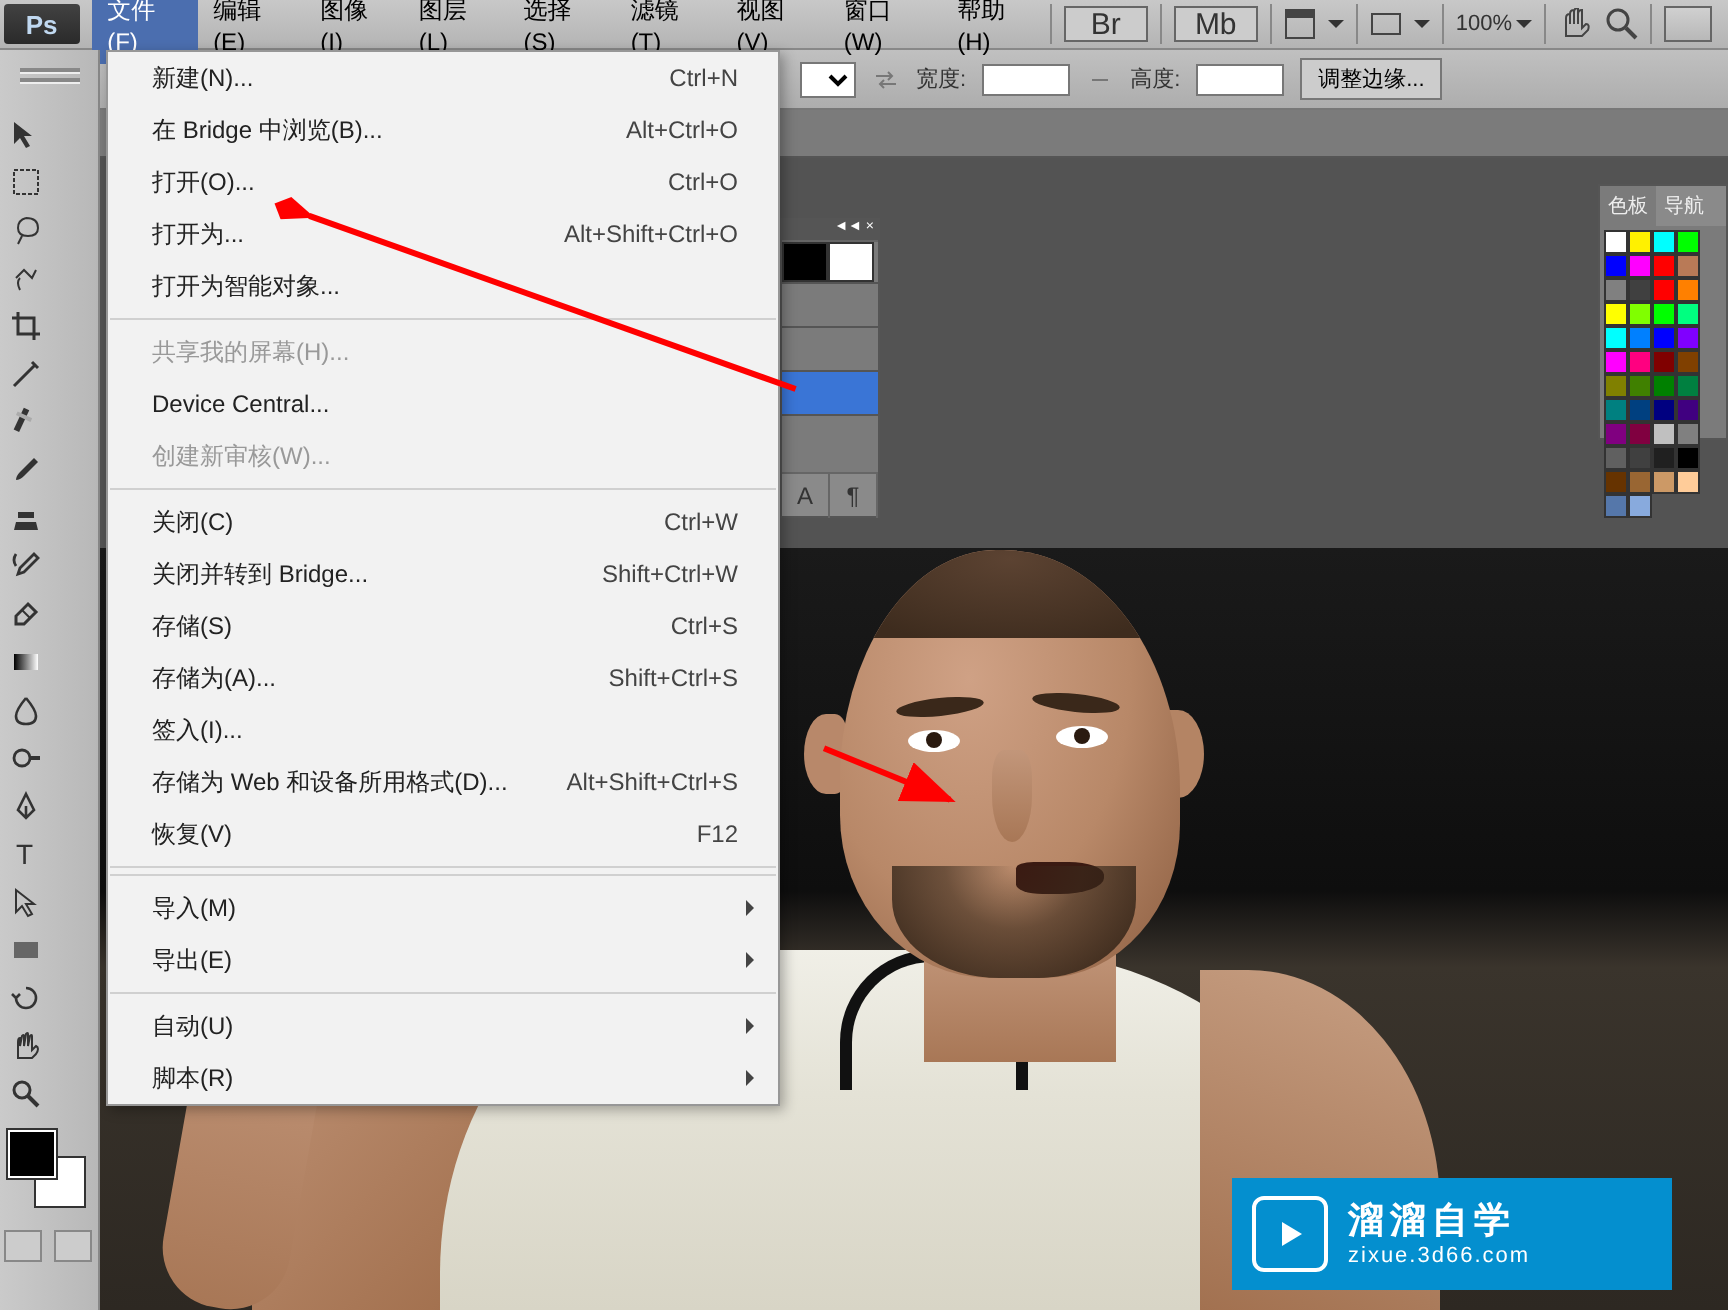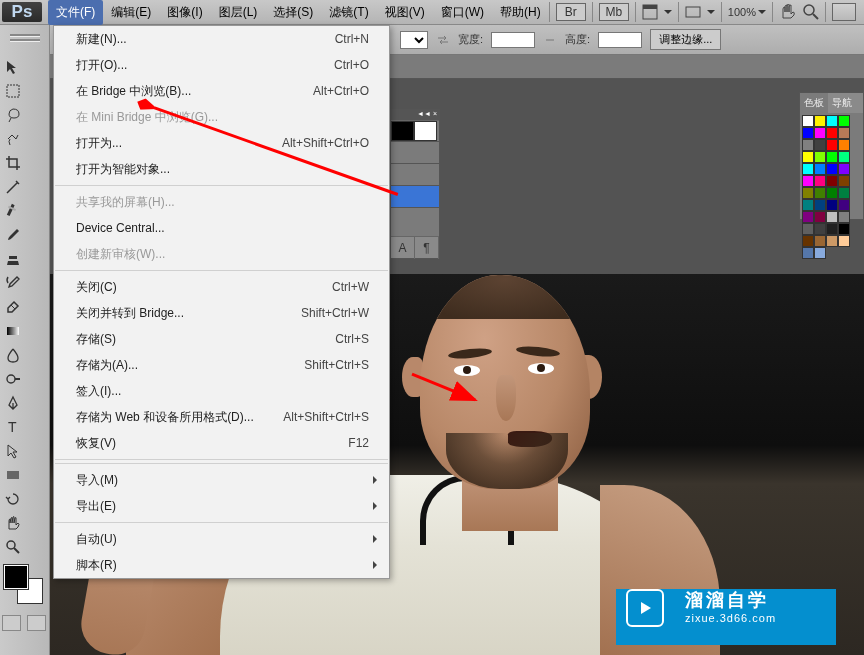--- a/index.html
+++ b/index.html
@@ -1,23 +1,23 @@
 <!DOCTYPE html>
 <html><head>
 <meta charset="utf-8">
 <style>
 * { margin: 0; padding: 0; box-sizing: border-box; font-family: "Microsoft YaHei", Arial, sans-serif; user-select: none; }
 body { width: 864px; height: 655px; background: #535353; overflow: hidden; position: relative; }
 
 .menubar { height: 25px; background: linear-gradient(#c8c8c8, #b4b4b4); display: flex; align-items: center; padding-left: 2px; font-size: 12px; border-bottom: 1px solid #888; }
-.ps-logo { width: 40px; height: 20px; background: linear-gradient(#424242, #2a2a2a); color: #c0d8f0; font-weight: bold; font-size: 17px; display: flex; align-items: center; justify-content: center; margin-right: 6px; font-family: Arial; border-radius: 2px; }
+.ps-logo { width: 40px; height: 20px; background: linear-gradient(#424242, #2a2a2a); color: #c0d8f0; font-weight: bold; font-size: 13px; display: flex; align-items: center; justify-content: center; margin-right: 6px; font-family: Arial; border-radius: 2px; }
 .menu-item { padding: 4px 8px; cursor: default; }
 .menu-item.active { background: #4b6eaf; color: #fff; border-radius: 2px; }
 .menu-right { margin-left: auto; display: flex; align-items: center; gap: 6px; padding-right: 8px; }
-.menu-btn { width: 30px; height: 18px; border: 1px solid #666; background: #ccc; font-size: 12px; display: flex; align-items: center; justify-content: center; color: #333; }
+.menu-btn { width: 42px; height: 18px; border: 1px solid #666; background: #ccc; font-size: 15px; display: flex; align-items: center; justify-content: center; color: #333; }
 .zoom-display { font-size: 11px; color: #333; display: flex; align-items: center; }
 .zoom-display svg { margin-left: 2px; }
 .cs-live-btn { width: 24px; height: 18px; background: linear-gradient(#d0d0d0,#b8b8b8); border: 1px solid #666; }
 
 .options-bar { height: 30px; background: linear-gradient(#c0c0c0, #adadad); display: flex; align-items: center; gap: 8px; padding: 0 8px; font-size: 11px; border-bottom: 1px solid #777; color: #333; }
 .opt-select { height: 18px; border: 1px solid #777; background: #fff; width: 28px; font-size: 10px; }
 .opt-text { color: #333; }
 .opt-input { width: 44px; height: 16px; border: 1px solid #777; background: #fff; font-size: 10px; }
 .opt-btn { padding: 2px 8px; border: 1px solid #777; background: #ccc; font-size: 11px; }
 .sep { width: 1px; height: 20px; background: #888; }
@@ -87,21 +87,21 @@
 .swatches-tabs { height: 20px; background: #8a8a8a; display: flex; font-size: 10px; color: #eee; }
 .swatches-tab { padding: 3px 4px; }
 .swatches-tab.active { background: #7b7b7b; }
 .swatches-grid { display: flex; flex-wrap: wrap; padding: 2px; }
 .sw { width: 12px; height: 12px; border: 1px solid #333; }
 
 .arrow-svg { position: absolute; z-index: 200; pointer-events: none; }
 .red-arrow-1 { top: 56px; left: 164px; transform: rotate(-21deg); }
 .red-arrow-2 { top: 358px; left: 412px; transform: rotate(-18deg); }
 
-.watermark { position: absolute; bottom: 10px; right: 28px; width: 220px; height: 56px; background: #048fcf; display: flex; gap: 21px; padding: 0 10px; z-index: 50; }
+.watermark { position: absolute; bottom: 10px; right: 28px; width: 220px; height: 56px; background: #048fcf; display: flex; align-items: center; gap: 10px; padding: 0 10px; z-index: 50; }
 .wm-play { width: 38px; height: 38px; border: 2px solid #fff; border-radius: 6px; display: flex; align-items: center; justify-content: center; }
 .wm-text { display: flex; flex-direction: column; color: #fff; }
 .wm-cn { font-size: 18px; font-weight: bold; letter-spacing: 3px; line-height: 22px; }
 .wm-en { font-size: 11px; letter-spacing: 1px; line-height: 14px; }
 </style>
 </head>
 <body>
 
 <div class="menubar">
   <div class="ps-logo">Ps</div>
@@ -175,29 +175,26 @@
   <input class="opt-input" disabled="" style="">
   <button class="opt-btn">调整边缘...</button>
 </div>
 
 <div class="dropdown" id="dropdown">
     <div class="dd-item">
       <span>新建(N)...</span>
       <span class="dd-shortcut">Ctrl+N</span>
     </div>
     <div class="dd-item">
+      <span>在 Bridge 中浏览(B)...</span>
+      <span class="dd-shortcut">Alt+Ctrl+O</span>
+    </div>
+    <div class="dd-item">
       <span>打开(O)...</span>
       <span class="dd-shortcut">Ctrl+O</span>
-    </div>
-    <div class="dd-item">
-      <span>在 Bridge 中浏览(B)...</span>
-      <span class="dd-shortcut">Alt+Ctrl+O</span>
-    </div>
-    <div class="dd-item disabled">
-      <span>在 Mini Bridge 中浏览(G)...</span>
     </div>
     <div class="dd-item">
       <span>打开为...</span>
       <span class="dd-shortcut">Alt+Shift+Ctrl+O</span>
     </div>
     <div class="dd-item">
       <span>打开为智能对象...</span>
     </div>
     <div class="dd-sep"></div>
     <div class="dd-item disabled">

